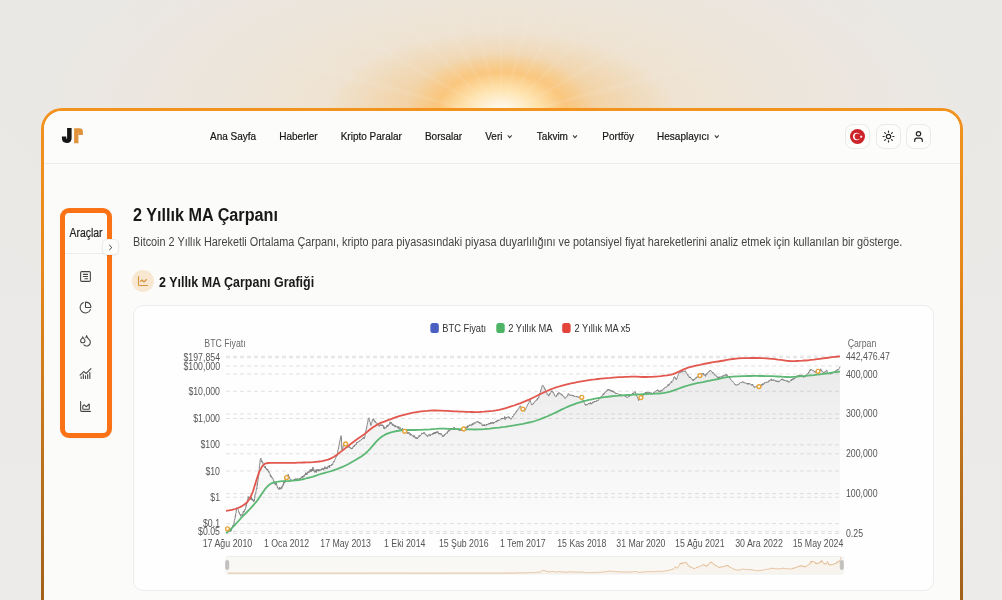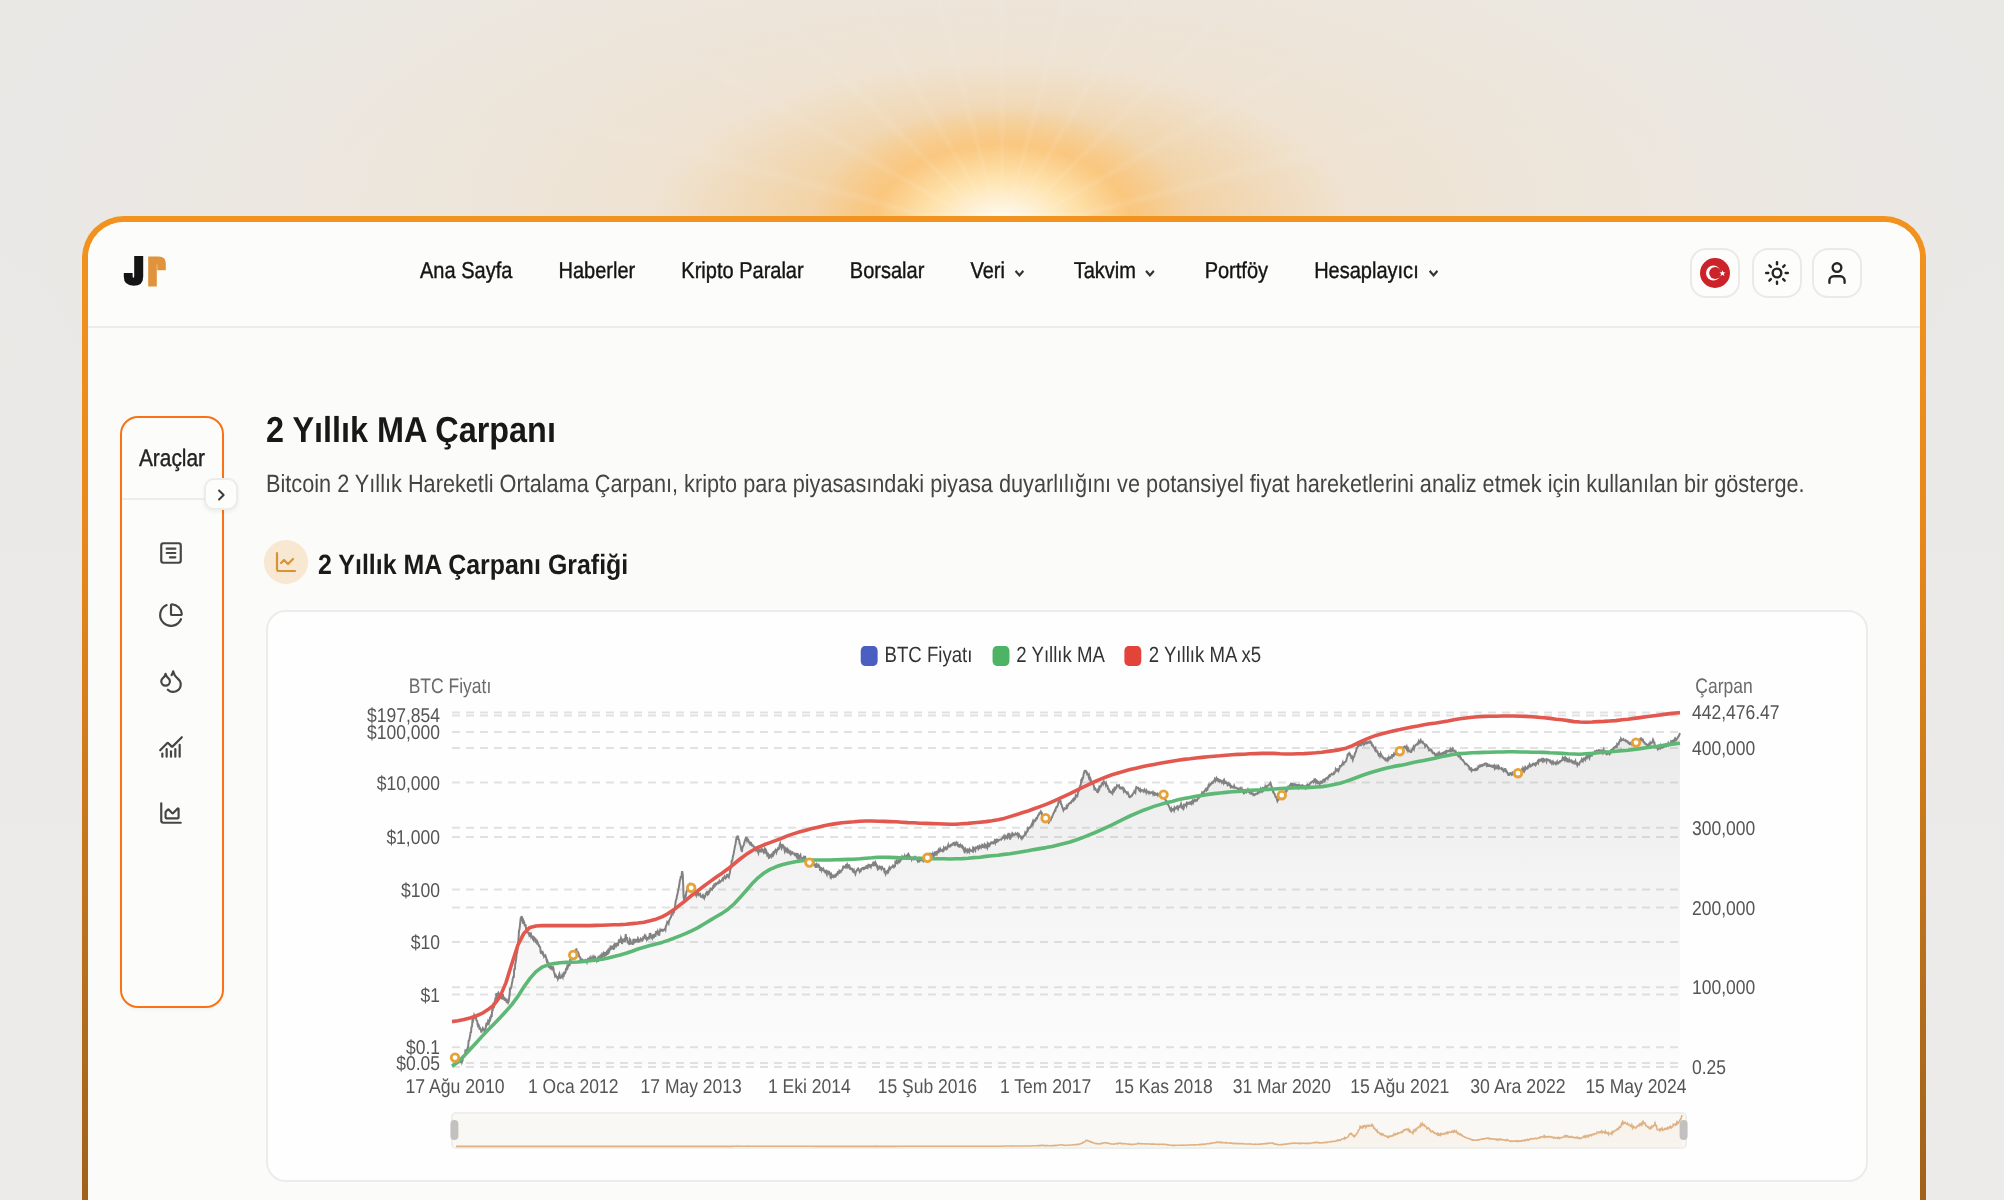--- a/index.html
+++ b/index.html
@@ -28,21 +28,21 @@
   .win {
     position:absolute; left:44px; top:111px; width:916px; height:534px;
     border-radius:18px; background:#fbfbfa; overflow:hidden;
   }
   .hdr { position:absolute; left:44px; top:111px; width:916px; height:53px; background:#fcfcfb; border-radius:18px 18px 0 0; border-bottom:1px solid #ededeb; }
   .nav { position:absolute; left:210px; top:130px; display:flex; gap:26.5px; font-size:11.5px; font-weight:500; color:#141414; white-space:nowrap; transform:scaleX(0.87); transform-origin:left center; -webkit-text-stroke:0.2px #141414; }
   .nav .it { display:flex; align-items:center; gap:4px; }
   .chev { width:9px; height:9px; display:inline-block; }
   .hbtn { position:absolute; top:124px; width:25px; height:25px; border:1px solid #eaeae8; background:#fdfdfc; border-radius:8px; display:flex; align-items:center; justify-content:center; }
   
-  .side { position:absolute; left:60px; top:208px; width:52px; height:296px; background:#fcfcfb; border:1px solid #f97316; border-radius:9px; box-shadow:0 1px 2px rgba(0,0,0,0.03); }
+  .side { position:absolute; left:60px; top:208px; width:52px; height:230px; background:#fcfcfb; border:5px solid #f97316; border-radius:9px; box-shadow:0 1px 2px rgba(0,0,0,0.03); }
   .side .ttl { position:absolute; top:13px; left:0; width:100%; text-align:center; font-size:12px; font-weight:500; color:#232323; transform:scaleX(0.87); -webkit-text-stroke:0.2px #232323; }
   .side .div { position:absolute; top:40px; left:0; width:100%; height:1px; background:#ededeb; }
   .expand { position:absolute; left:102px; top:239px; width:17px; height:16px; background:#fdfdfc; border:1px solid #ececea; border-radius:5px; box-shadow:0 1px 2px rgba(0,0,0,0.06); display:flex; align-items:center; justify-content:center; }
   .sicon { position:absolute; left:79px; }
   
   .title { position:absolute; left:133px; top:205px; font-size:18px; font-weight:700; color:#181818; transform:scaleX(0.9); transform-origin:left top; white-space:nowrap; }
   .desc { position:absolute; left:133px; top:234.5px; font-size:12.5px; color:#454442; transform:scaleX(0.868); transform-origin:left top; white-space:nowrap; }
   .seccirc { position:absolute; left:132px; top:270px; width:22px; height:22px; border-radius:50%; background:#f8e7d1; display:flex; align-items:center; justify-content:center; }
   .sectitle { position:absolute; left:159px; top:274px; font-size:14px; font-weight:700; color:#1a1a1a; transform:scaleX(0.89); transform-origin:left top; white-space:nowrap; }
   .card { position:absolute; left:133px; top:305px; width:801px; height:286px; background:#fefefe; border:1px solid #ececea; border-radius:10px; }

